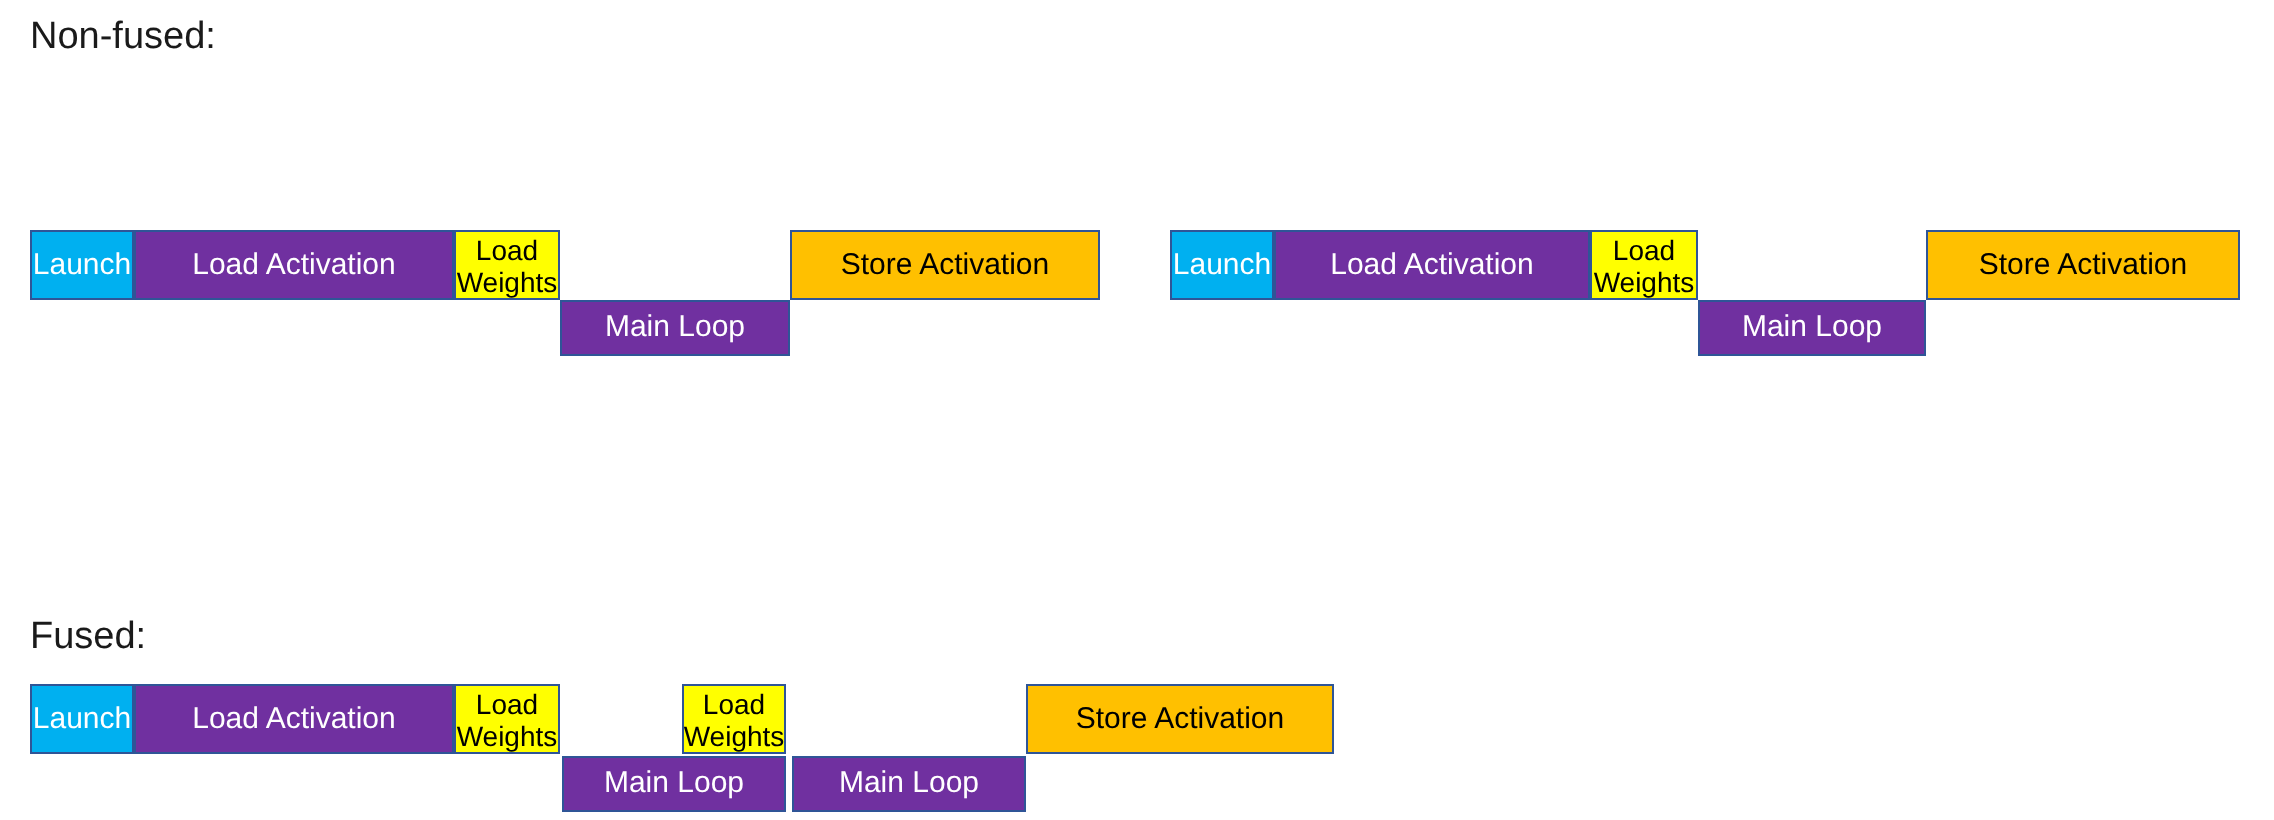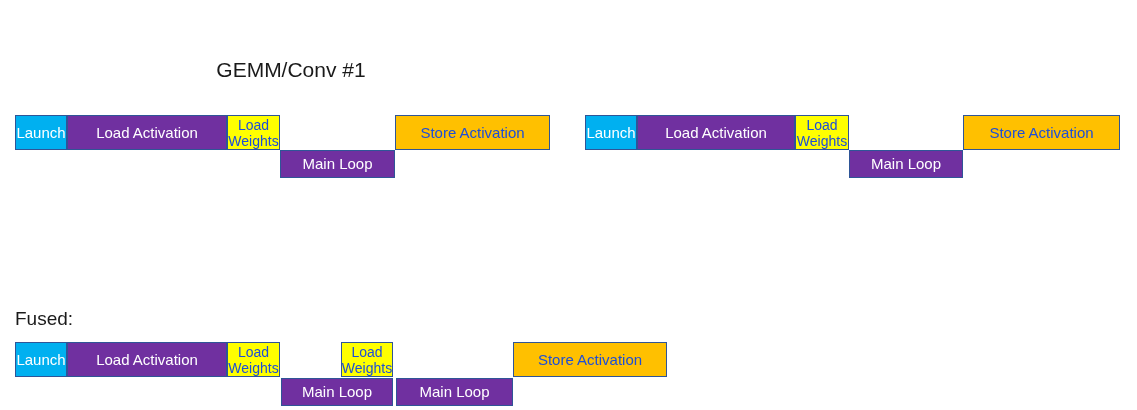--- a/index.html
+++ b/index.html
@@ -35,29 +35,29 @@
     display: flex;
     align-items: center;
     justify-content: center;
     text-align: center;
     font-size: 15px;
     line-height: 16px;
     white-space: normal;
     overflow: hidden;
   }
   .block.launch, .block.activation, .block.loop { color: #ffffff; }
-  .block.weights, .block.store { color: #1d4ed8; }
+  .block.weights, .block.store { color: #000000; }
   .block.weights { font-size: 14px; line-height: 16px; }
 </style>
 </head>
 <body>
 
 <div class="canvas">
+  <div class="section-label" style="left:15px; top:8px;">Non-fused:</div>
 
-  <div class="chart-title" style="left:131px; top:58px; width:320px;">GEMM/Conv #1</div>
 
 
   <div class="section-label" style="left:15px; top:308px;">Fused:</div>
 
   <div id="blocks">
       <div class="block launch" style="left: 15px; top: 115px; width: 52px; height: 35px; background: rgb(0, 176, 240); border-color: rgb(47, 85, 151);">Launch</div>
       <div class="block activation" style="left: 67px; top: 115px; width: 160px; height: 35px; background: rgb(112, 48, 160); border-color: rgb(47, 85, 151);">Load Activation</div>
       <div class="block weights" style="left: 227px; top: 115px; width: 53px; height: 35px; background: rgb(255, 255, 0); border-color: rgb(47, 85, 151);">Load Weights</div>
       <div class="block loop" style="left: 280px; top: 150px; width: 115px; height: 28px; background: rgb(112, 48, 160); border-color: rgb(47, 85, 151);">Main Loop</div>
       <div class="block store" style="left: 395px; top: 115px; width: 155px; height: 35px; background: rgb(255, 192, 0); border-color: rgb(47, 85, 151);">Store Activation</div>

